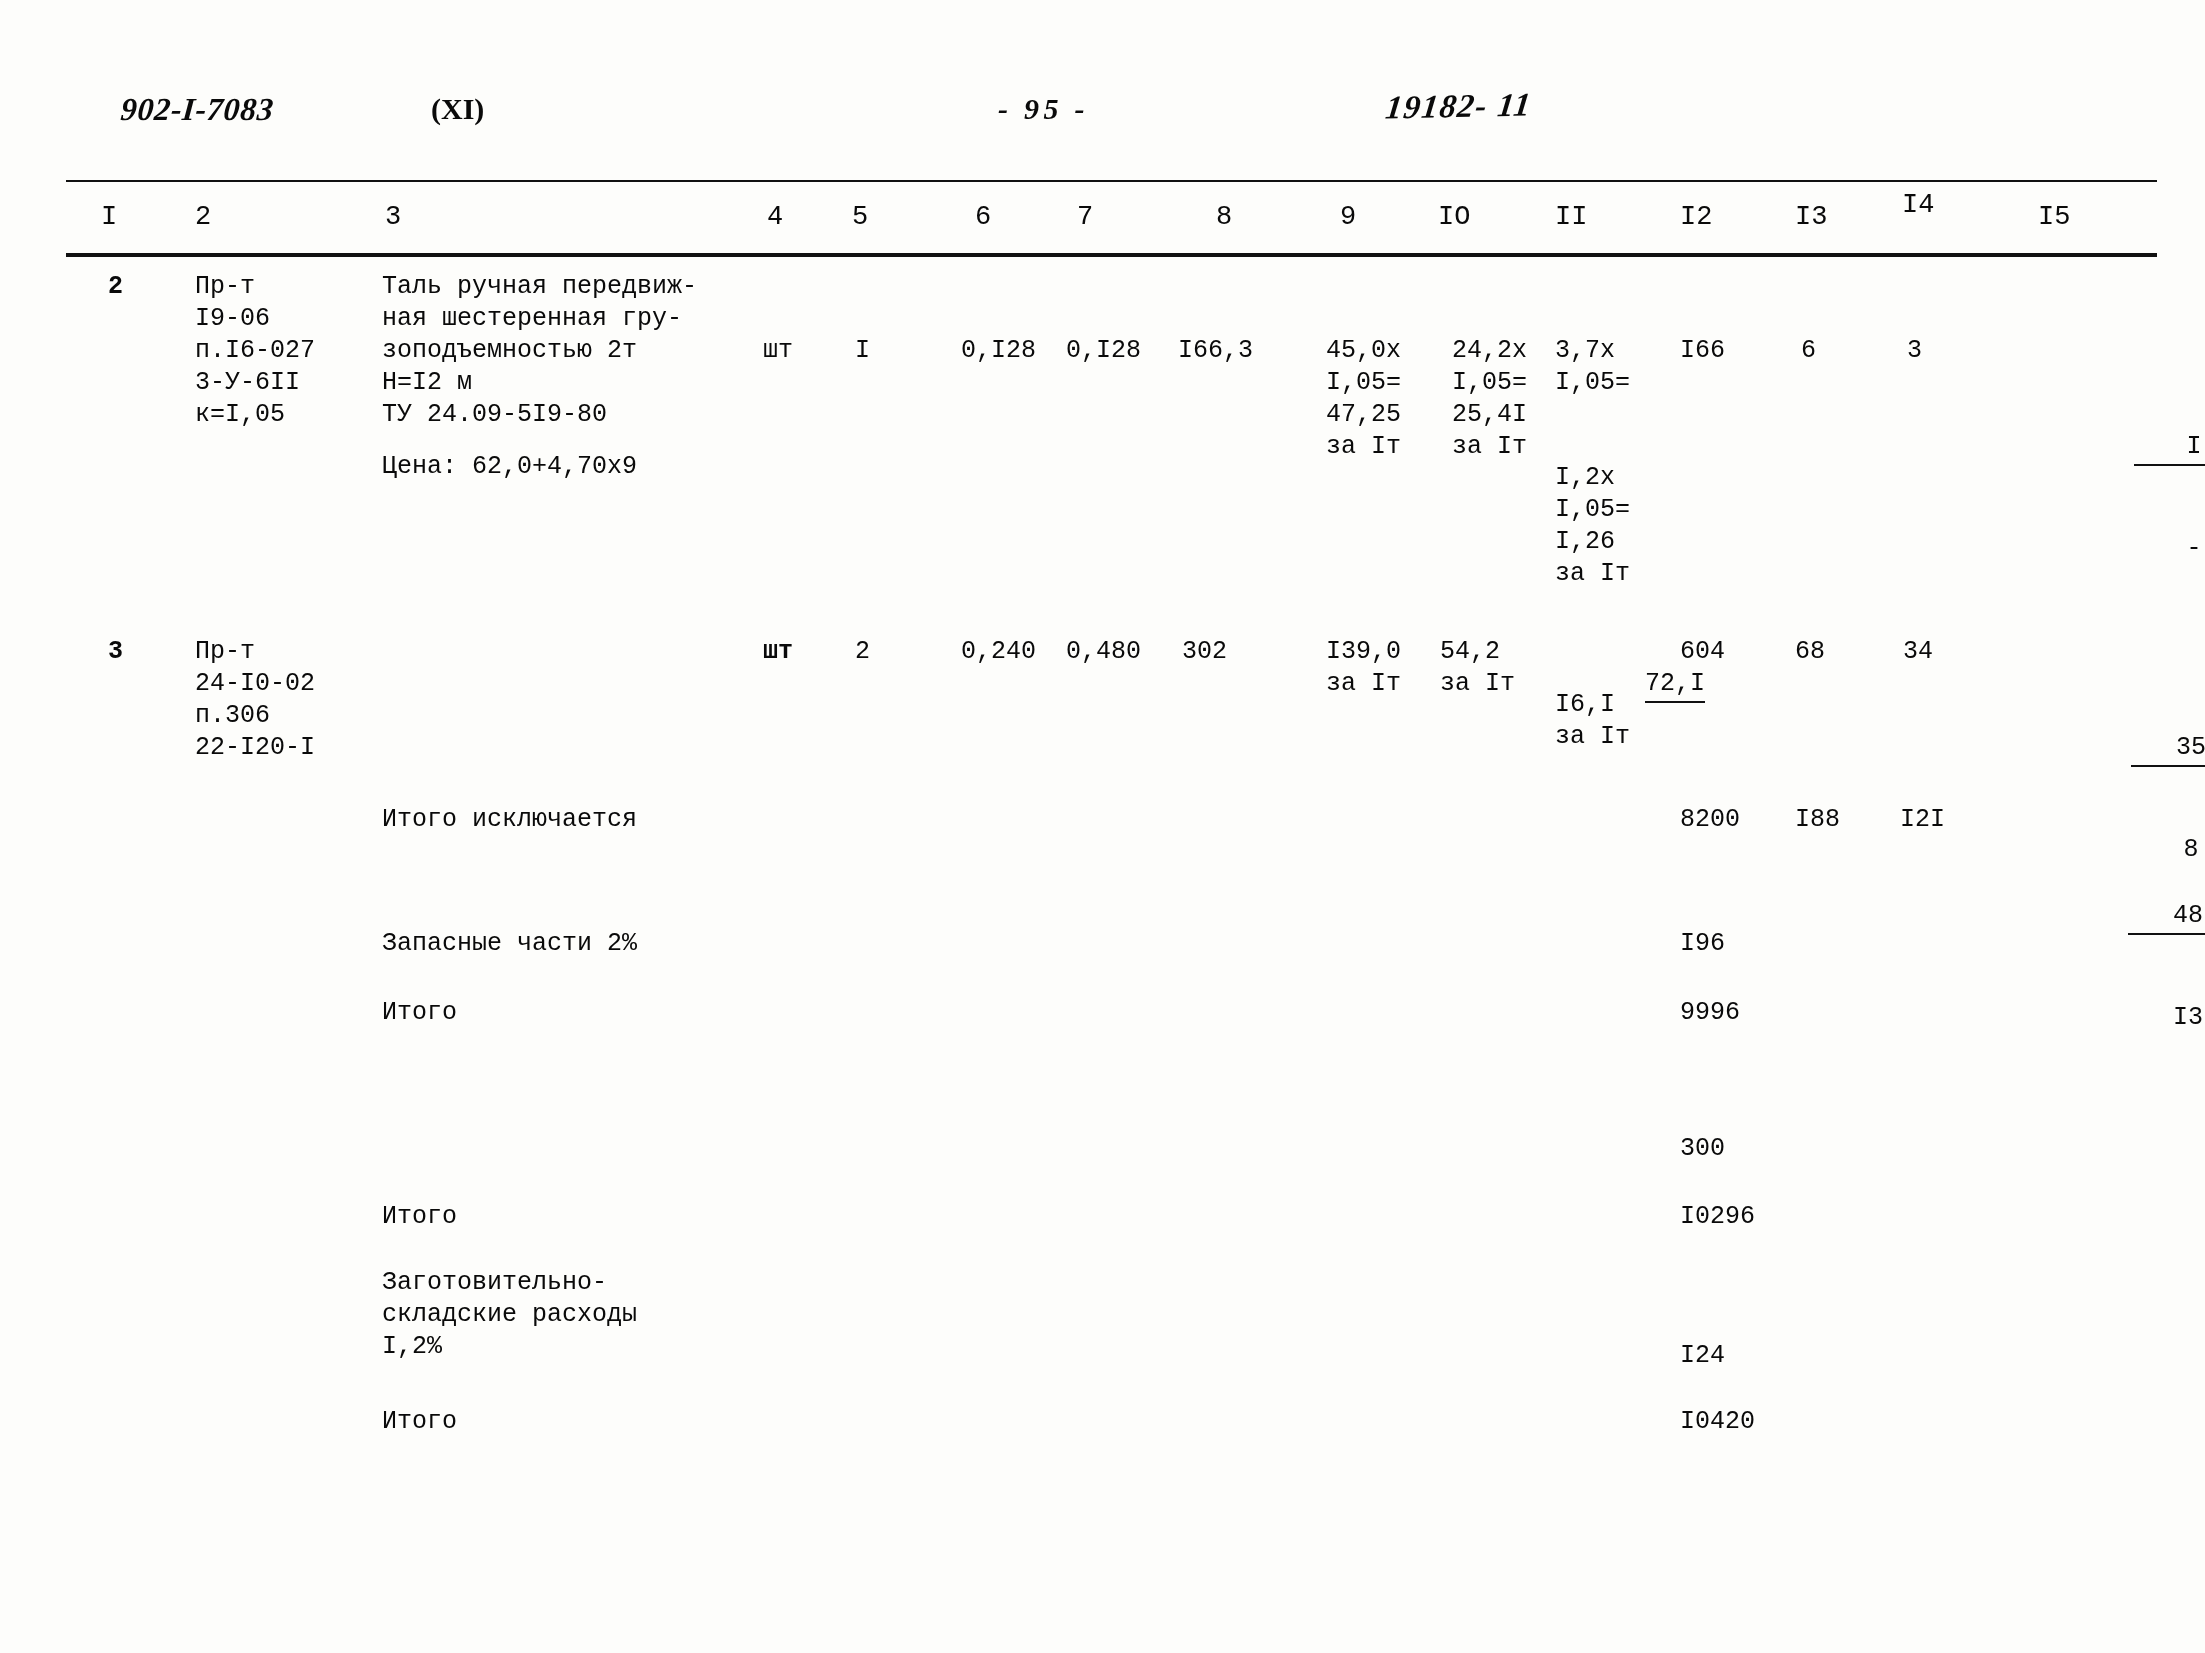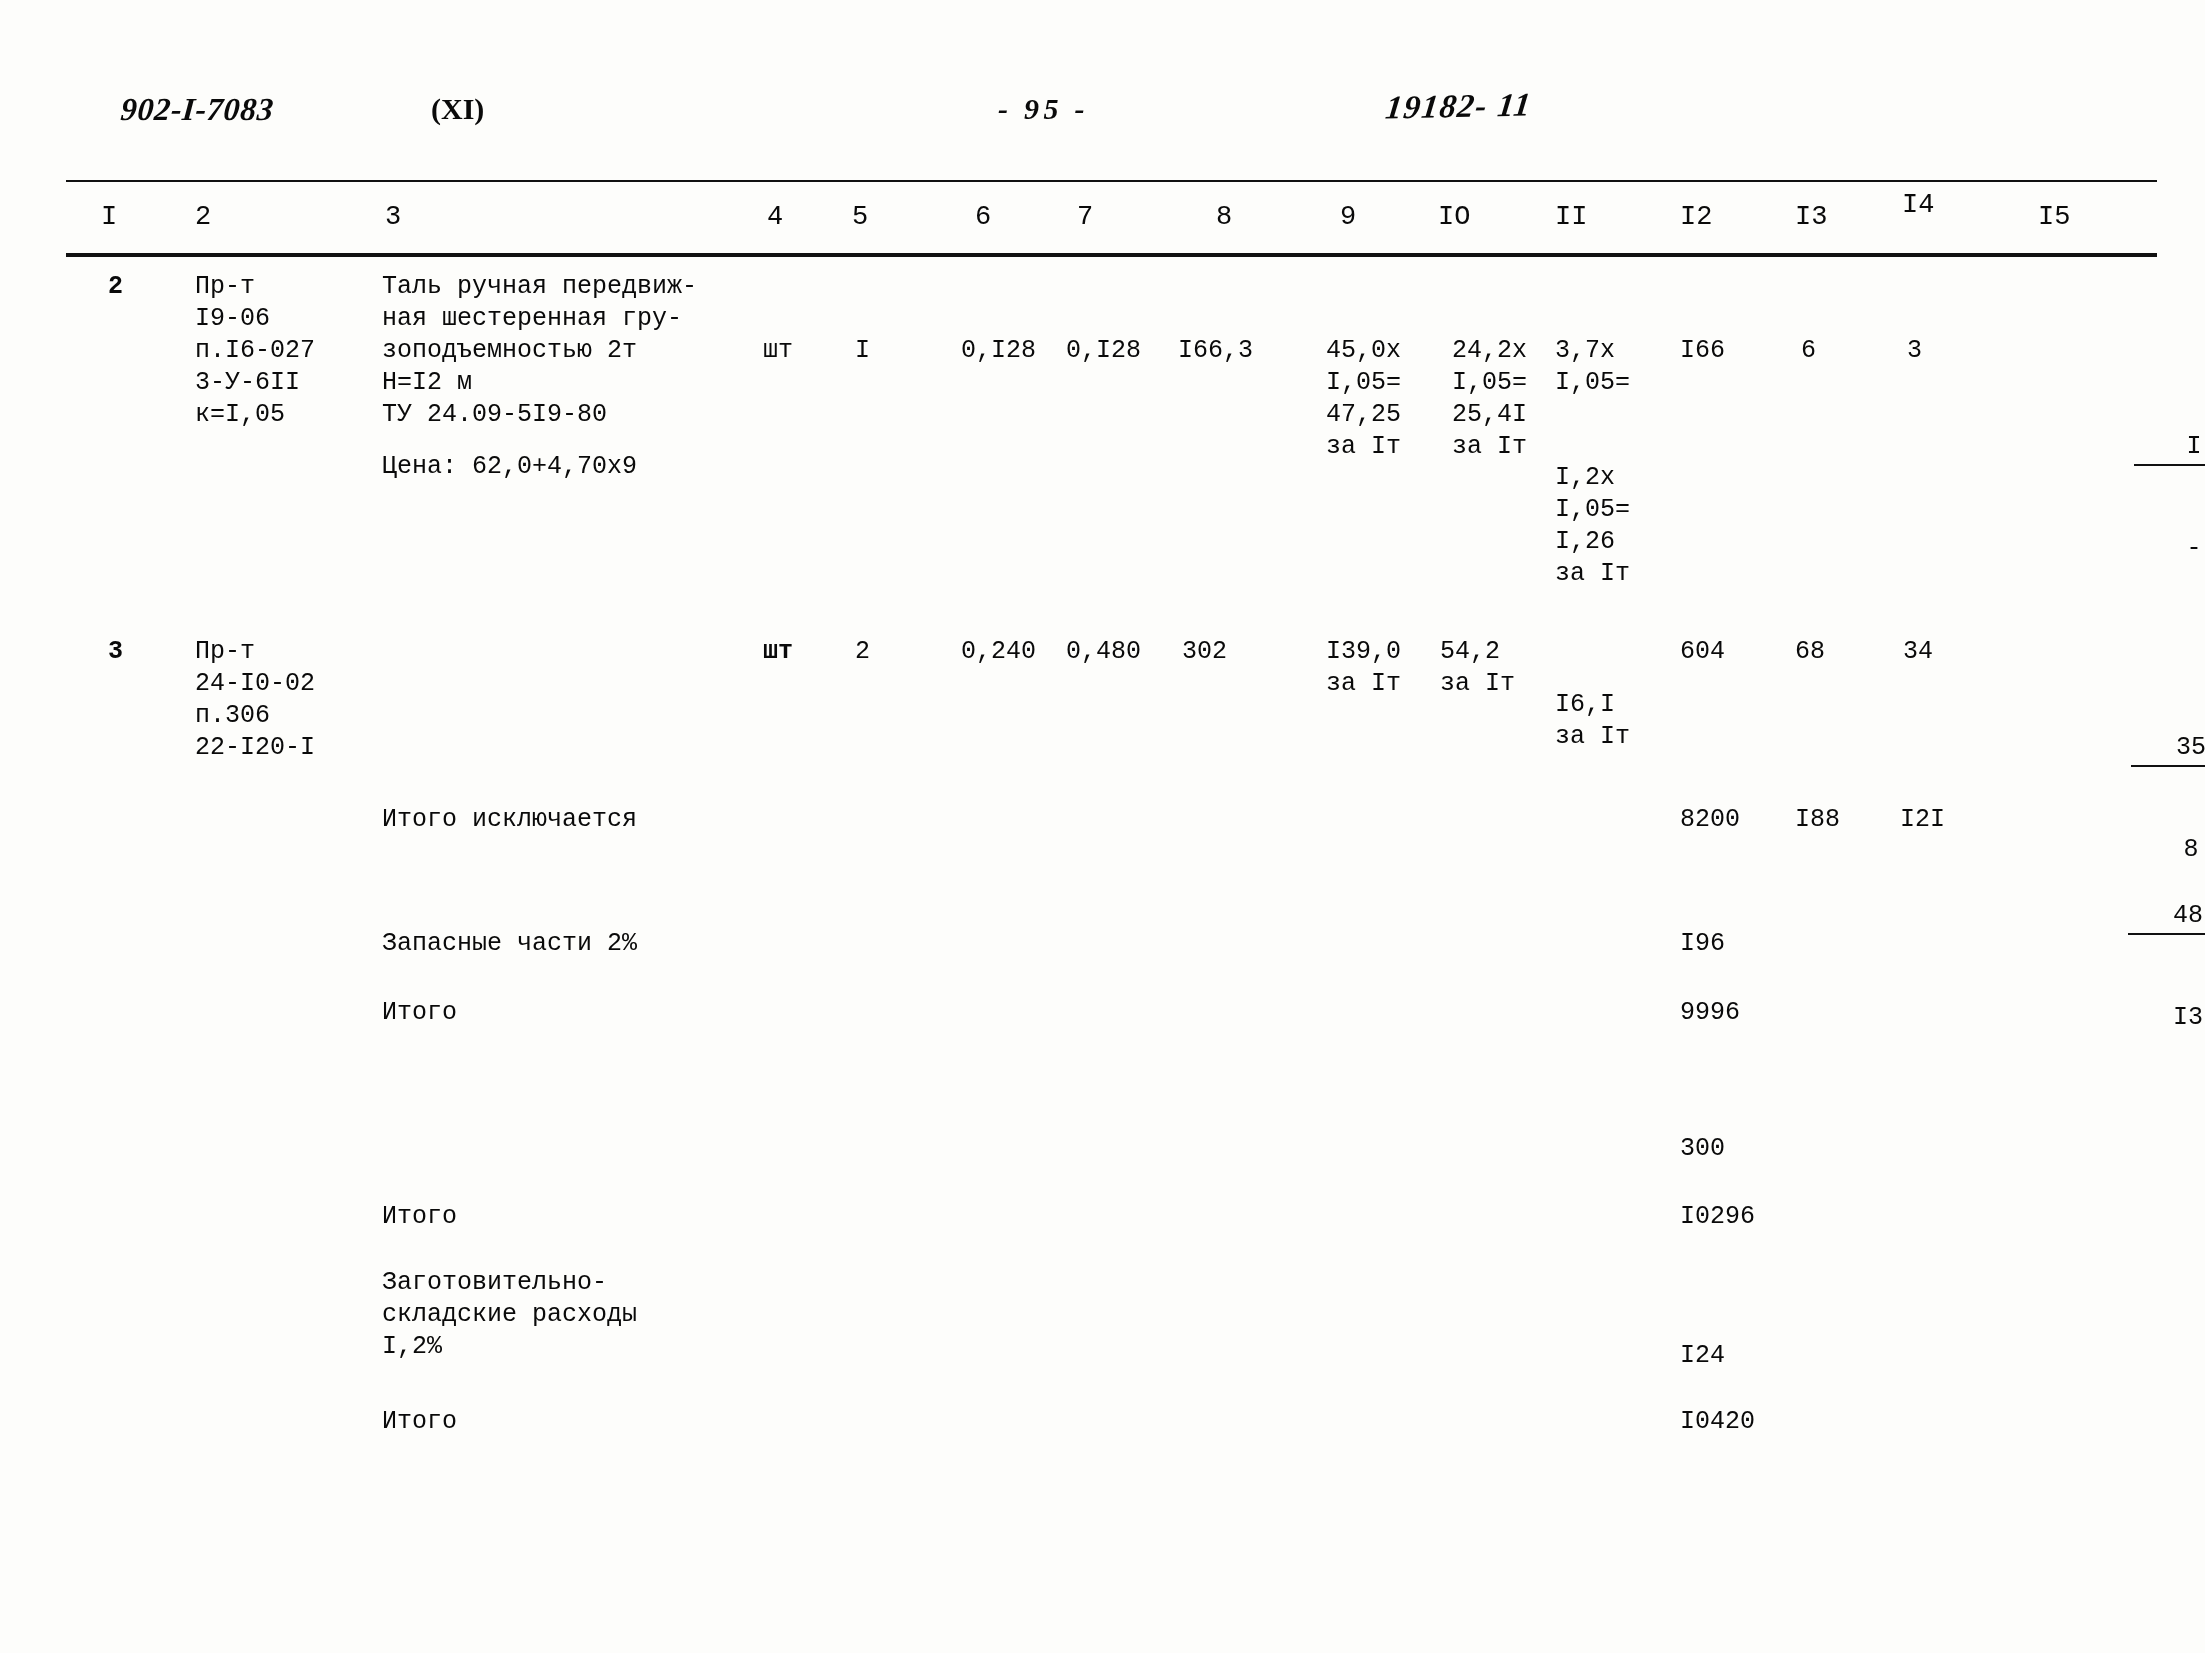--- a/index.html
+++ b/index.html
@@ -206,20 +206,23 @@
     <div class="cell bold" style="left:763px; top:636px;">шт</div>
     <div class="cell" style="left:855px; top:636px;">2</div>
     <div class="cell" style="left:961px; top:636px;">0,240</div>
     <div class="cell" style="left:1066px; top:636px;">0,480</div>
     <div class="cell" style="left:1182px; top:636px;">302</div>
     <div class="cell" style="left:1326px; top:636px;">I39,0
 за Iт</div>
     <div class="cell" style="left:1440px; top:636px;">54,2
 за Iт</div>
 
+    <div class="cell" style="left:1555px; top:636px;">
+      <span class="underline-num">72,I</span>
+    </div>
     <div class="cell" style="left:1555px; top:689px;">I6,I
 за Iт</div>
 
     <div class="cell" style="left:1680px; top:636px;">604</div>
     <div class="cell" style="left:1795px; top:636px;">68</div>
     <div class="cell" style="left:1903px; top:636px;">34</div>
     <div class="cell" style="left:2041px; top:636px;">
       <span class="frac">
         <span class="top">35</span>
         <span class="bot">8</span>

